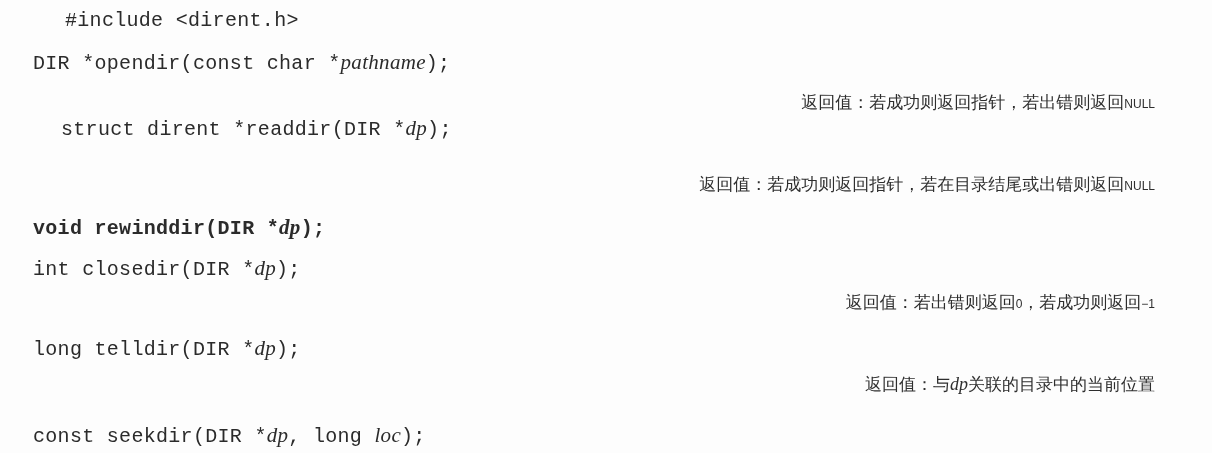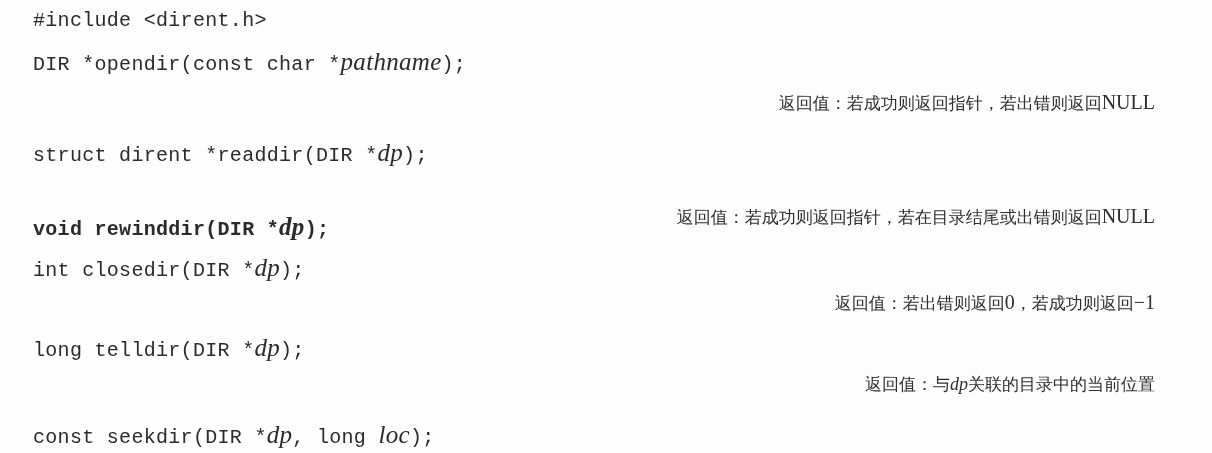--- a/index.html
+++ b/index.html
@@ -20,56 +20,56 @@
       font-family: "Liberation Mono", "DejaVu Sans Mono", monospace;
       font-size: 20px;
       line-height: 24px;
       white-space: pre;
       color: #2b2b2b;
       letter-spacing: 0.3px;
     }
     .code .it {
       font-family: "Liberation Serif", "DejaVu Serif", serif;
       font-style: italic;
-      font-size: 25px;
+      font-size: 21px;
     }
     .ret {
       position: absolute;
       right: 57px;
       font-family: "DejaVu Serif", "Liberation Serif", serif;
       font-size: 17px;
       line-height: 22px;
       white-space: pre;
       color: #2e2e2e;
       text-align: right;
     }
     .ret .it {
       font-family: "Liberation Serif", "DejaVu Serif", serif;
       font-style: italic;
       font-size: 18px;
     }
     .ret .latin {
-      font-family: Liberation Serif, serif;
-      font-size: 20px;
+      font-family: Liberation Sans, sans-serif;
+      font-size: 12px;
     }
   </style>
 </head>
 <body>
 
 <div>
 
-  <div class="code" style="top:9px;">#include &lt;dirent.h&gt;</div>
+  <div class="code" style="top:9px;margin-left:32px;">#include &lt;dirent.h&gt;</div>
 
   <div class="code" style="top:50px;"><span>DIR *opendir(const char *</span><span class="it">pathname</span><span>);</span></div>
 
   <div class="ret" style="top:91px;"><span>返回值：若成功则返回指针，若出错则返回</span><span class="latin">NULL</span></div>
 
-  <div class="code" style="top:141px;"><span>struct dirent *readdir(DIR *</span><span class="it">dp</span><span>);</span></div>
+  <div class="code" style="top:116px;margin-left:28px;"><span>struct dirent *readdir(DIR *</span><span class="it">dp</span><span>);</span></div>
 
-  <div class="ret" style="top:173px;margin-top:32px;"><span>返回值：若成功则返回指针，若在目录结尾或出错则返回</span><span class="latin">NULL</span></div>
+  <div class="ret" style="top:173px;"><span>返回值：若成功则返回指针，若在目录结尾或出错则返回</span><span class="latin">NULL</span></div>
 
   <div class="code" style="top:215px;font-weight:bold;"><span>void rewinddir(DIR *</span><span class="it">dp</span><span>);</span></div>
 
   <div class="code" style="top:256px;text-align:right;"><span>int closedir(DIR *</span><span class="it">dp</span><span>);</span></div>
 
   <div class="ret" style="top:291px;"><span>返回值：若出错则返回</span><span class="latin">0</span><span>，若成功则返回</span><span class="latin">−1</span></div>
 
   <div class="code" style="top:336px;"><span>long telldir(DIR *</span><span class="it">dp</span><span>);</span></div>
 
   <div class="ret" style="top:373px;"><span>返回值：与</span><span class="it">dp</span><span>关联的目录中的当前位置</span></div>

